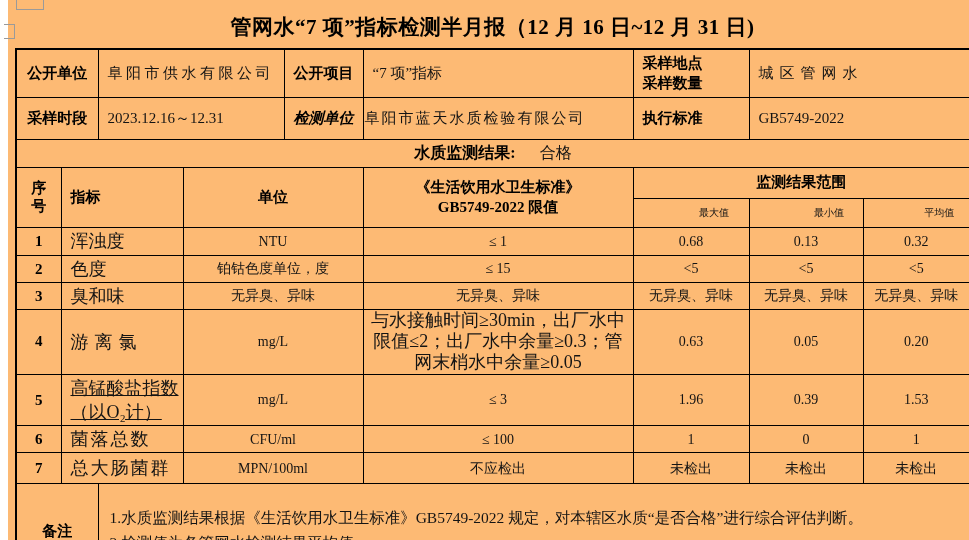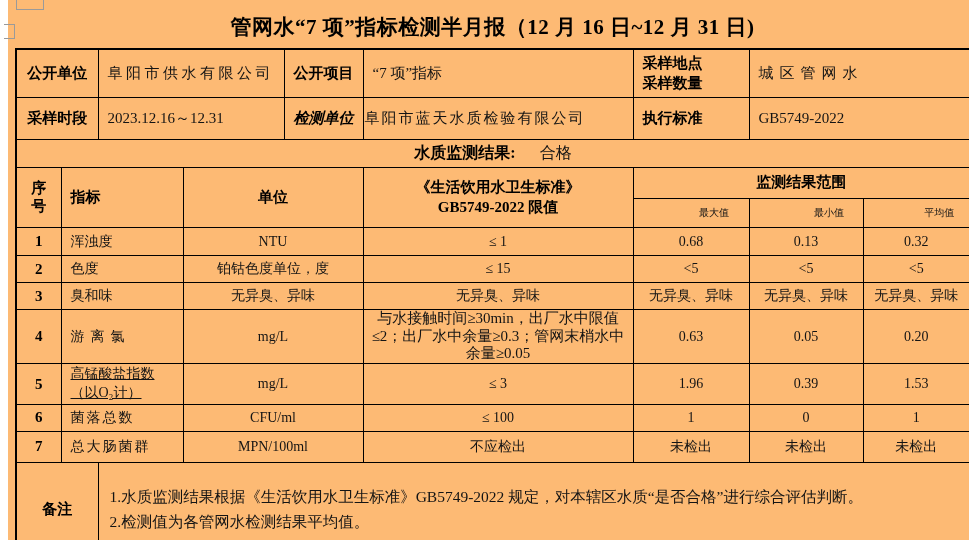--- a/index.html
+++ b/index.html
@@ -27,24 +27,24 @@
   td{
     border:1px solid #000;
     font-size:15px;line-height:1.25;
     vertical-align:middle;overflow:hidden;
     padding:1px 4px;color:#141414;
   }
   .b{font-weight:bold;color:#000;}
   .c{text-align:center;padding-left:2px;padding-right:2px;}
   .l{text-align:left;padding-left:9px;}
   .num{font-size:14px;}
-  .ind{font-size:14px;margin-top:10px;}
+  .ind{font-size:18px;margin-top:10px;}
   .unit{font-size:14px;}
   .std{font-size:14px;}
-  .std-sm{font-size:15px;line-height:1.18;padding:0 4px;margin-top:23px;}
+  .std-sm{font-size:18px;line-height:1.18;padding:0 4px;margin-top:23px;}
   .ls2{letter-spacing:2px;}
   .ls3{letter-spacing:3.5px;}
   .ls6{letter-spacing:6px;}
   .two-line span{display:block;line-height:1.35;}
   .hdr2{font-size:10px;padding-left:48px;}
   .banner-cell{text-align:center;font-size:16px;}
   .banner-cell .b{margin-right:24px;}
   .remarks-cell{vertical-align:middle;padding:6px 10px 6px 11px;font-size:15.5px;line-height:1.6;text-align:left;}
   .serial{font-size:15px;}
 </style>

